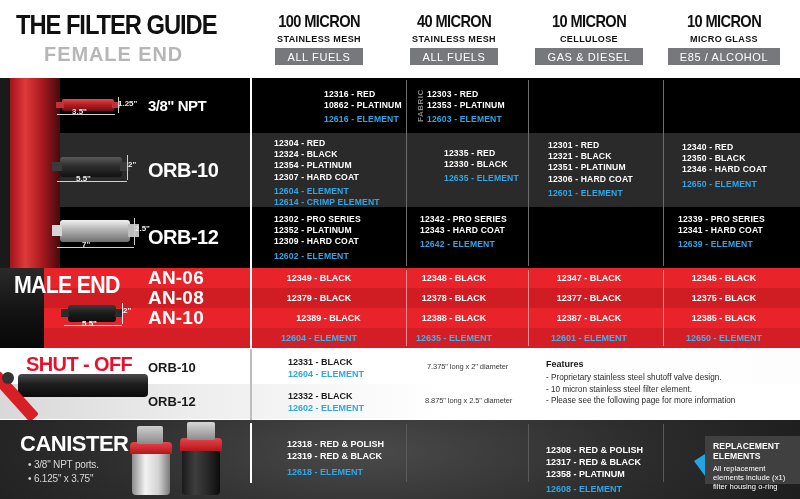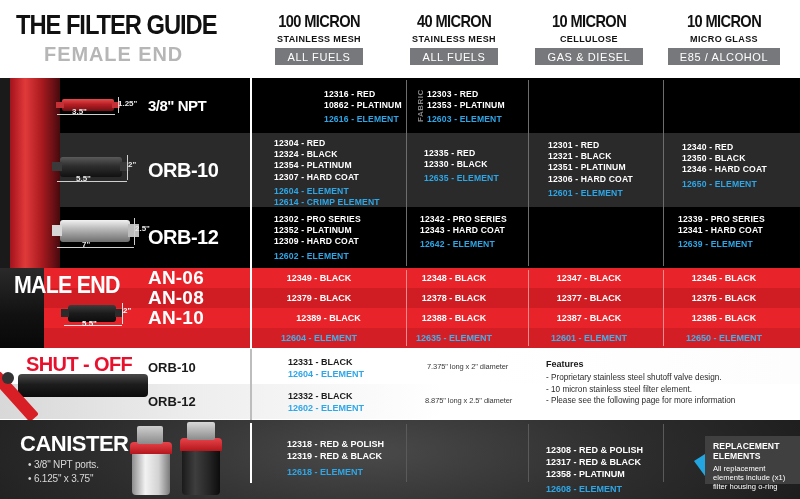--- a/index.html
+++ b/index.html
@@ -213,21 +213,21 @@
     </div>
 
     <div class="cell" style="left:274px;top:60px;">
       <div>12304 - RED</div>
       <div>12324 - BLACK</div>
       <div>12354 - PLATINUM</div>
       <div>12307 - HARD COAT</div>
       <div class="el" style="margin-top:3px;">12604 - ELEMENT</div>
       <div class="el">12614 - CRIMP ELEMENT</div>
     </div>
-    <div class="cell" style="left:424px;top:70px;">
+    <div class="cell" style="left:444px;top:70px;">
       <div>12335 - RED</div>
       <div>12330 - BLACK</div>
       <div class="el" style="margin-top:3px;">12635 - ELEMENT</div>
     </div>
     <div class="cell" style="left:548px;top:62px;">
       <div>12301 - RED</div>
       <div>12321 - BLACK</div>
       <div>12351 - PLATINUM</div>
       <div>12306 - HARD COAT</div>
       <div class="el" style="margin-top:3px;">12601 - ELEMENT</div>

